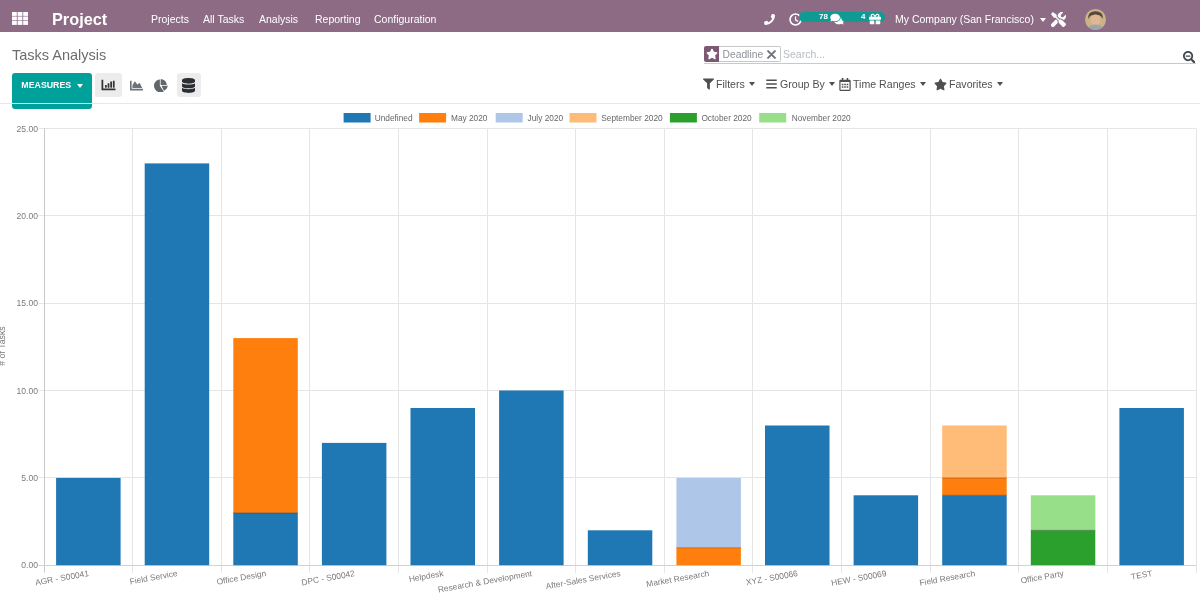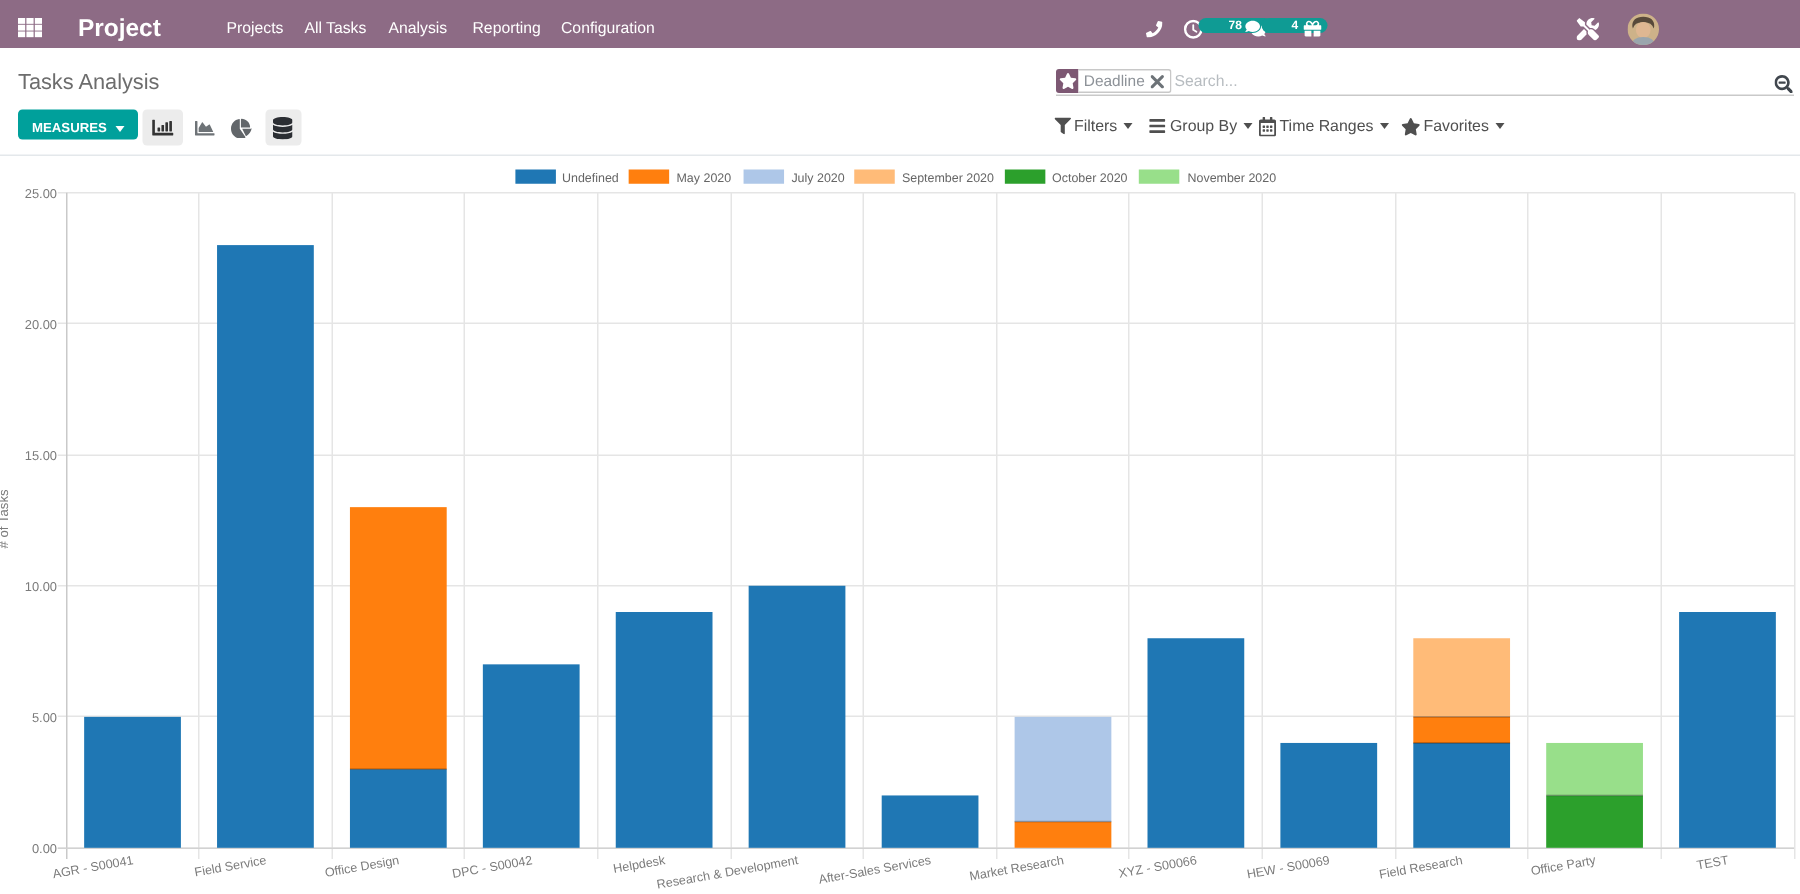--- a/index.html
+++ b/index.html
@@ -7,21 +7,21 @@
 .nav { position:absolute; left:0; top:0; width:1200px; height:32px; background:#8d6b85; }
 .nav .brand { position:absolute; left:52px; top:0; height:38px; line-height:38px; color:#fff; font-size:16.3px; font-weight:bold; }
 .nav .menu { position:absolute; top:0; height:38px; line-height:38px; color:#fff; font-size:10.5px; }
 .nav .r-ic { position:absolute; top:0; height:38px; display:flex; align-items:center; }
 .badge { background:#0f9b94; color:#fff; font-size:8px; font-weight:bold; border-radius:6px;
   padding:1px 20px; margin-left:-3px; position:relative; top:-2px; line-height:8.5px; height:10.5px; }
 .caret { display:inline-block; width:0; height:0; border-left:3.5px solid transparent;
   border-right:3.5px solid transparent; border-top:4px solid #fff; margin-left:6px; vertical-align:middle;}
 .caret.dark { border-top-color:#4f4f4f; }
 .cp-title { position:absolute; left:12px; top:47px; font-size:14.5px; color:#6d6d6d; line-height:1.15; }
-.btn-measures { position:absolute; left:12px; top:73px; width:80px; height:20px; background:#00a09b;
+.btn-measures { position:absolute; left:12px; top:73px; width:80px; height:36px; background:#00a09b;
   color:#fff; font-size:8.8px; font-weight:bold; border-radius:3px; text-align:center; line-height:24px; }
 .icbtn { position:absolute; top:73px; height:24px; border-radius:3px; display:flex;
   align-items:center; justify-content:center; }
 .icbtn.on { background:#ececec; }
 .srch { position:absolute; left:704px; top:44px; width:492px; height:20px; border-bottom:1px solid #c9c9c9; }
 .facet { position:absolute; left:0px; top:2px; height:16px; display:flex; }
 .facet .st { width:15px; background:#7d5873; display:flex; align-items:center; justify-content:center;
   border-radius:2px 0 0 2px; }
 .facet .lab { border:1px solid #c8c8c8; border-left:none; border-radius:0 2px 2px 0; background:#fff;
   font-size:10.3px; color:#8d9298; padding:0 3.5px 0 3.5px; display:flex; align-items:center; }
@@ -71,20 +71,21 @@
       <svg width="14" height="12" viewBox="0 0 576 512">
         <path fill="#fff" d="M416 192c0-88.4-93.1-160-208-160S0 103.6 0 192c0 34.3 14.1 65.9 38 92-13.4 30.2-35.5 54.2-35.8 54.5-2.2 2.3-2.8 5.7-1.5 8.7S4.8 352 8 352c36.6 0 66.9-12.3 88.7-25 32.2 15.7 70.3 25 111.3 25 114.9 0 208-71.6 208-160zm122 220c23.9-26 38-57.7 38-92 0-66.9-53.5-124.2-129.3-148.1.9 6.6 1.3 13.3 1.3 20.1 0 105.9-107.7 192-240 192-10.8 0-21.3-.8-31.7-1.9C207.8 439.6 281.8 480 368 480c41 0 79.1-9.2 111.3-25 21.8 12.7 52.1 25 88.7 25 3.2 0 6.1-1.9 7.3-4.8 1.3-2.9.7-6.3-1.5-8.7-.3-.3-22.4-24.2-35.8-54.5z"></path>
       </svg>
       <span class="badge">4</span>
     </div>
   <div class="r-ic" style="left:869px">
       <svg width="12" height="12" viewBox="0 0 512 512">
         <path fill="#fff" d="M32 448c0 17.7 14.3 32 32 32h160V320H32v128zm256 32h160c17.7 0 32-14.3 32-32V320H288v160zm192-320h-42.1c6.2-12.1 10.1-25.5 10.1-40 0-48.5-39.5-88-88-88-41.6 0-68.5 21.3-103 68.3-34.5-47-61.4-68.3-103-68.3-48.5 0-88 39.5-88 88 0 14.5 3.8 27.9 10.1 40H32c-17.7 0-32 14.3-32 32v80c0 8.8 7.2 16 16 16h480c8.8 0 16-7.2 16-16v-80c0-17.7-14.3-32-32-32zm-326.1 0c-22.1 0-40-17.9-40-40s17.9-40 40-40c19.9 0 34.6 3.3 86.1 80h-86.1zm206.1 0h-86.1c51.4-76.5 65.7-80 86.1-80 22.1 0 40 17.9 40 40s-17.9 40-40 40z"></path>
       </svg>
     </div>
+  <div class="menu" style="left:895px">My Company (San Francisco)<span class="caret"></span></div>
   <div class="r-ic" style="left:1051px">
       <svg width="15" height="15" viewBox="0 0 512 512">
         <path fill="#fff" d="M501.1 395.7L384 278.6c-23.1-23.1-57.6-27.6-85.4-13.9L192 158.1V96L64 0 0 64l96 128h62.1l106.6 106.6c-13.6 27.8-9.2 62.3 13.9 85.4l117.1 117.1c14.6 14.6 38.2 14.6 52.7 0l52.7-52.7c14.5-14.6 14.5-38.2 0-52.7zM331.7 225c28.3 0 54.9 11 74.9 31l19.4 19.4c15.8-6.9 30.8-16.5 43.8-29.5 37.1-37.1 49.7-89.3 37.9-136.7-2.2-9-13.5-12.1-20.1-5.5l-74.4 74.4-67.9-11.3L334 98.9l74.4-74.4c6.6-6.6 3.4-17.9-5.7-20.2-47.4-11.7-99.6.9-136.6 37.9-28.5 28.5-41.9 66.1-41.2 103.6l82.1 82.1c8.1-1.9 16.5-2.9 24.7-2.9zm-103.9 82l-56.7-56.7L18.7 402.8c-25 25-25 65.5 0 90.5s65.5 25 90.5 0l123.6-123.6c-7.6-19.9-9.9-41.6-5-62.7z"></path>
       </svg>
     </div>
   <div class="r-ic" style="left:1085px">
       <svg width="21" height="21" viewBox="0 0 21 21">
         <defs>
           <clipPath id="avc">
             <circle cx="10.5" cy="10.5" r="10.5"></circle>

